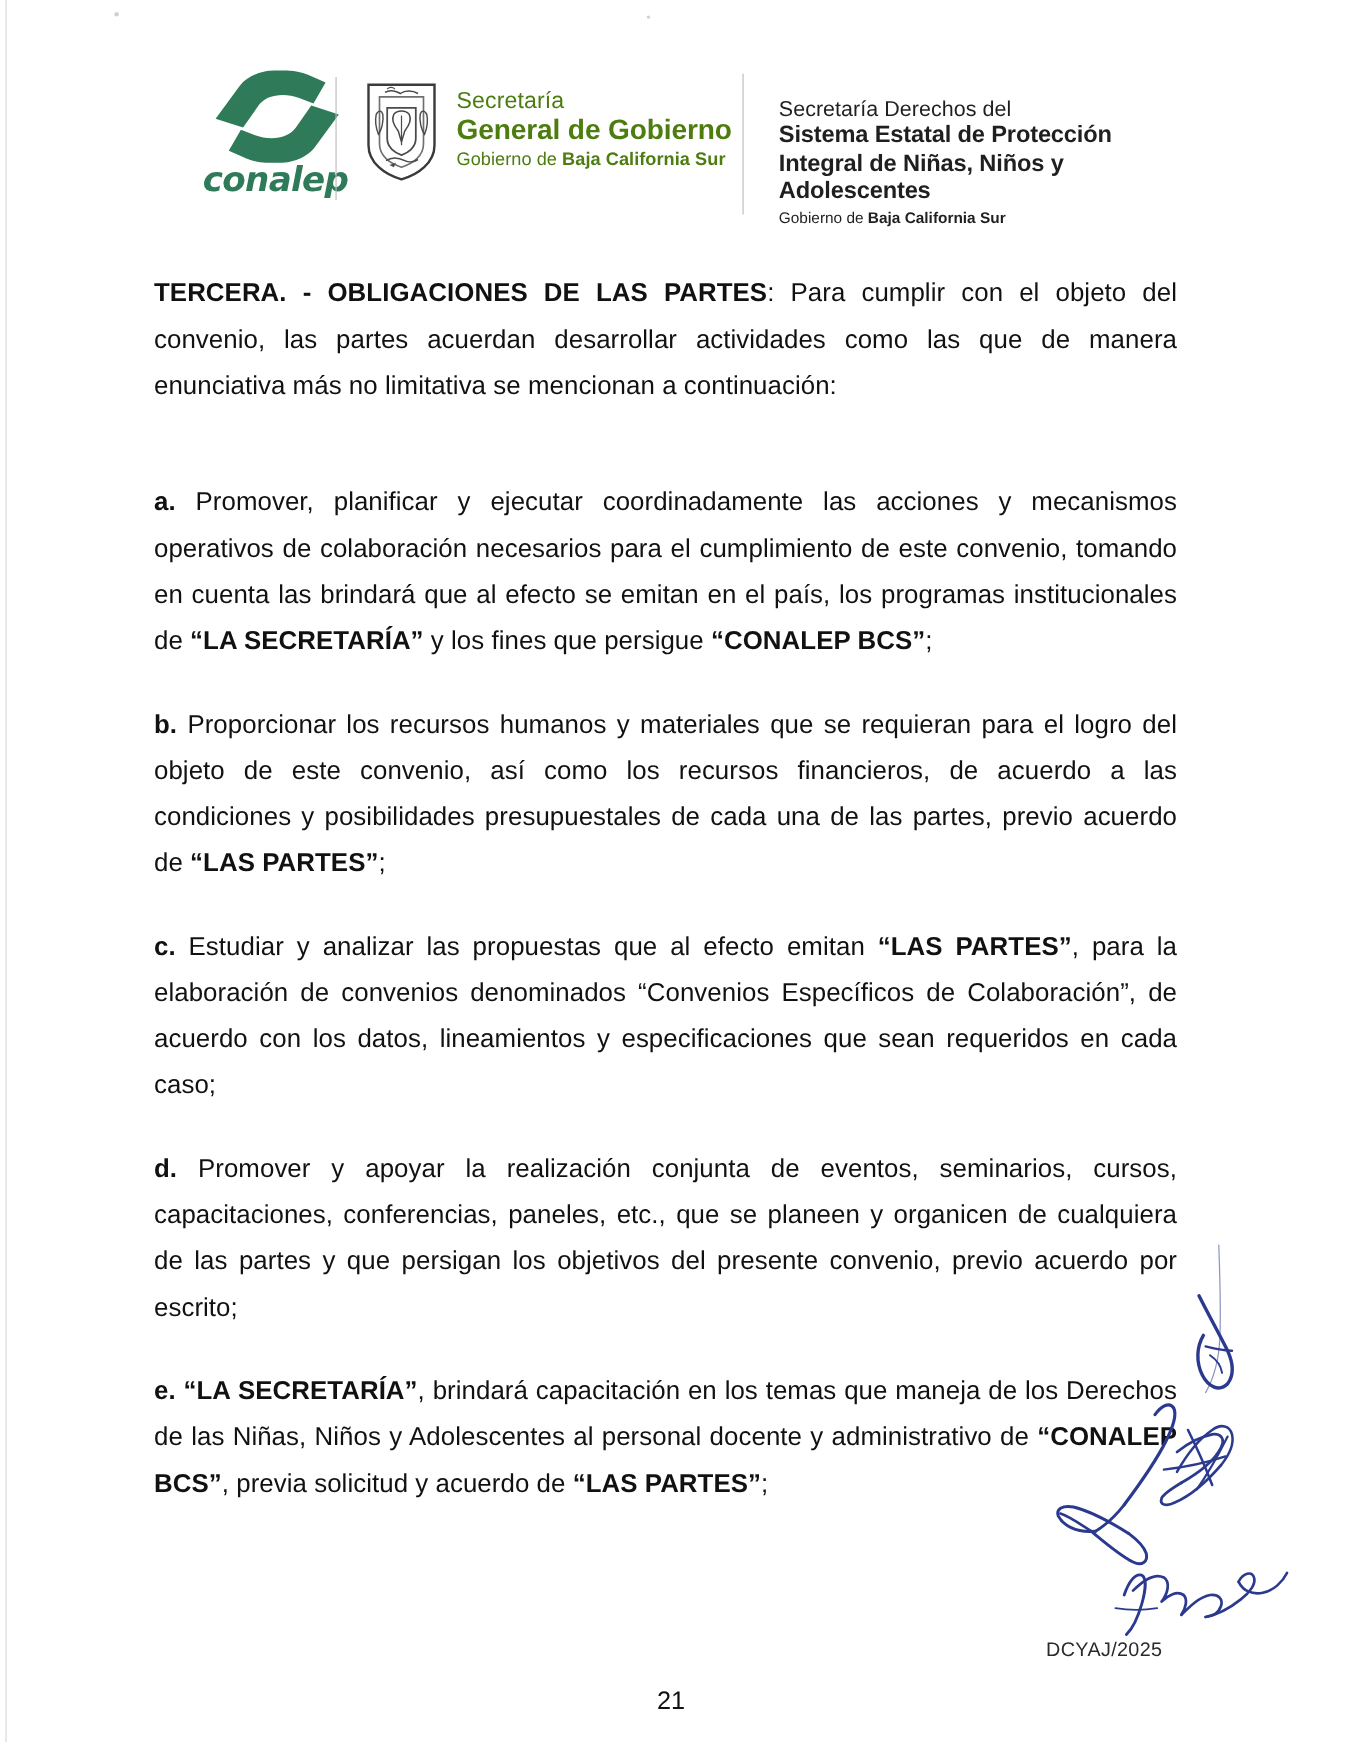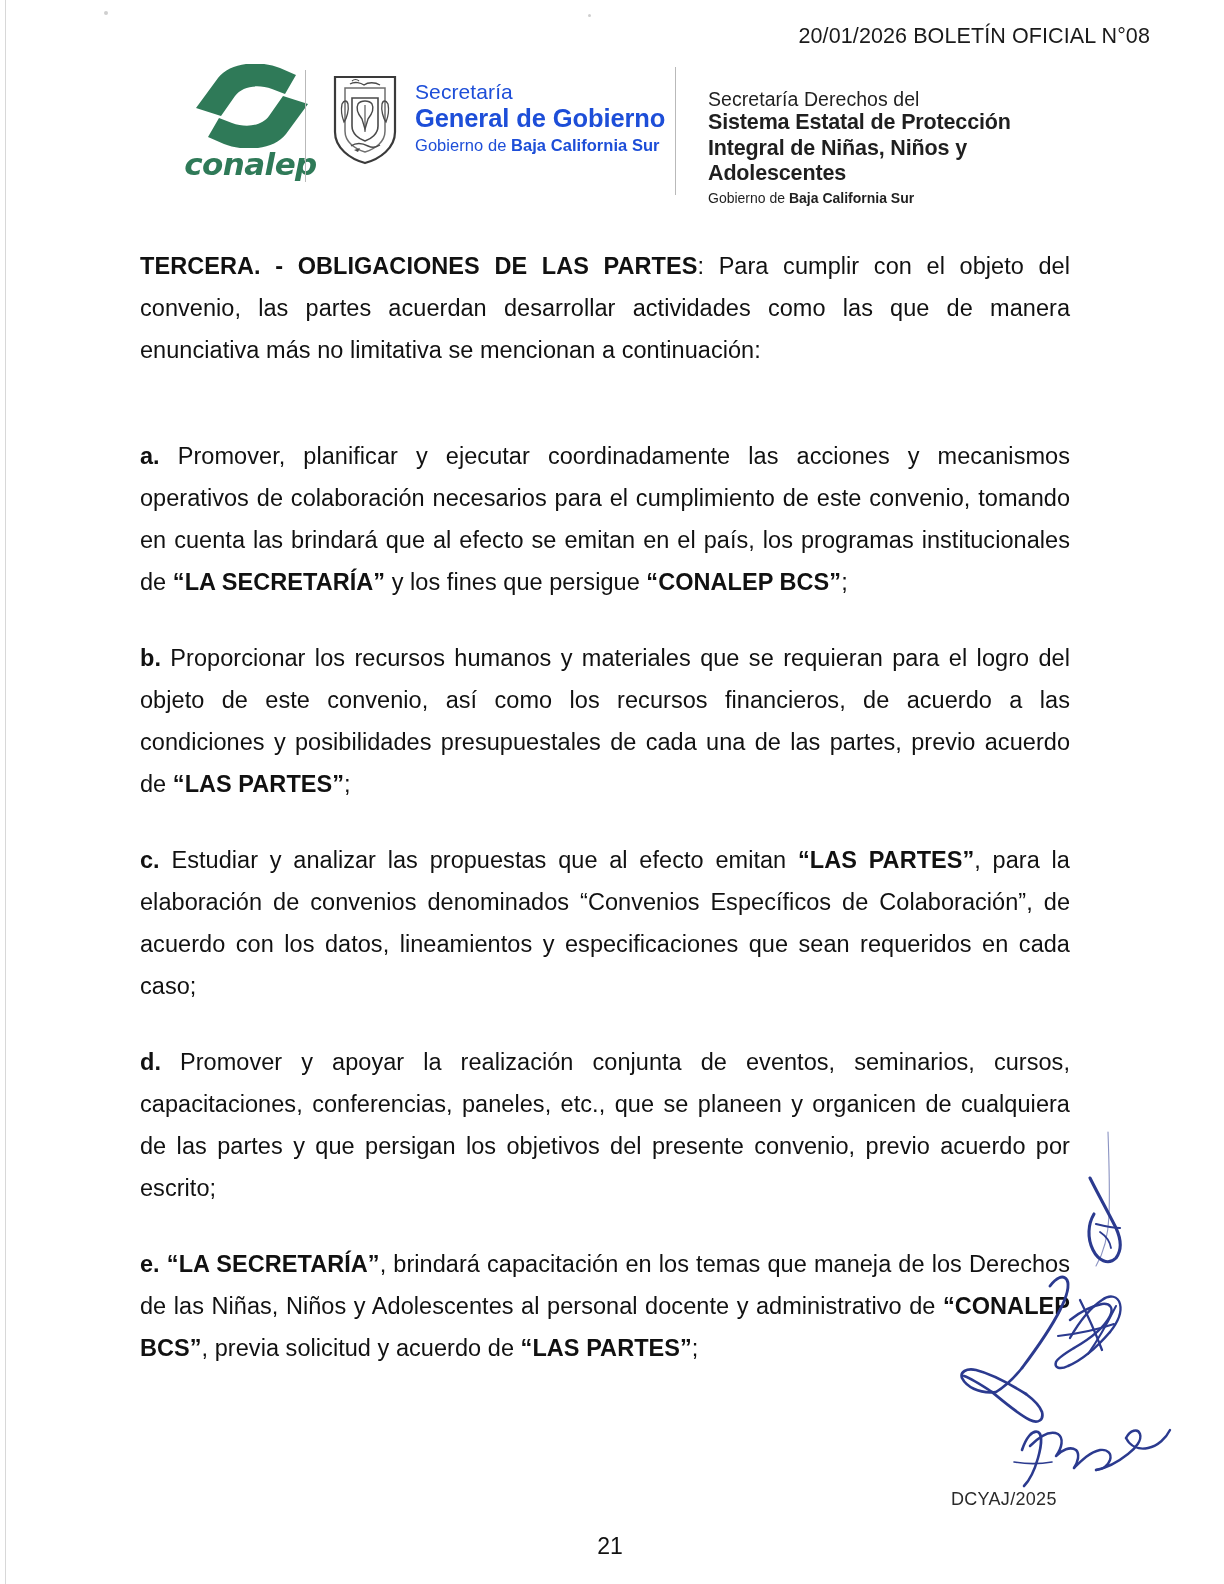--- a/index.html
+++ b/index.html
@@ -80,21 +80,21 @@
 
   .shield-block {
     position: absolute;
     left: 182px; top: 12px;
     width: 66px; height: 92px;
   }
 
   .sec-block {
     position: absolute;
     left: 265px; top: 18px;
-    color: #1d4ed8;
+    color: #4d7c0f;
   }
   .sec-line1 {
     font-size: 21px;
     font-weight: 400;
     letter-spacing: 0.1px;
     line-height: 1.12;
   }
   .sec-line2 {
     font-size: 25.5px;
     font-weight: bold;
@@ -186,21 +186,20 @@
 </style>
 </head>
 <body>
 
 <div class="page">
 
   <div class="scan-edge-left"></div>
   <div class="scan-speck" style="left:104px; top:11px; width:4px; height:4px;"></div>
   <div class="scan-speck" style="left:588px; top:14px; width:3px; height:3px;"></div>
 
-  <div class="doc-header">20/01/2026 BOLETÍN OFICIAL N°08</div>
 
   <div class="logo-band">
 
     <div class="conalep-block">
       <div class="conalep-mark">
         <svg width="128" height="84" viewBox="0 0 128 84" aria-hidden="true">
           <g fill="#2f7a58">
             <path d="M8 44 L30 14 C42 -2 72 -4 92 4 L108 11 L97 30 L84 25 C70 20 54 22 47 32 L33 52 Z"></path>
             <path d="M120 40 L98 70 C86 86 56 88 36 80 L20 73 L31 54 L44 59 C58 64 74 62 81 52 L95 32 Z"></path>
             <path d="M63 33 C72 33 79 38 79 44 C79 50 72 55 63 55 C54 55 47 50 47 44 C47 38 54 33 63 33 Z" fill="#ffffff"></path>

